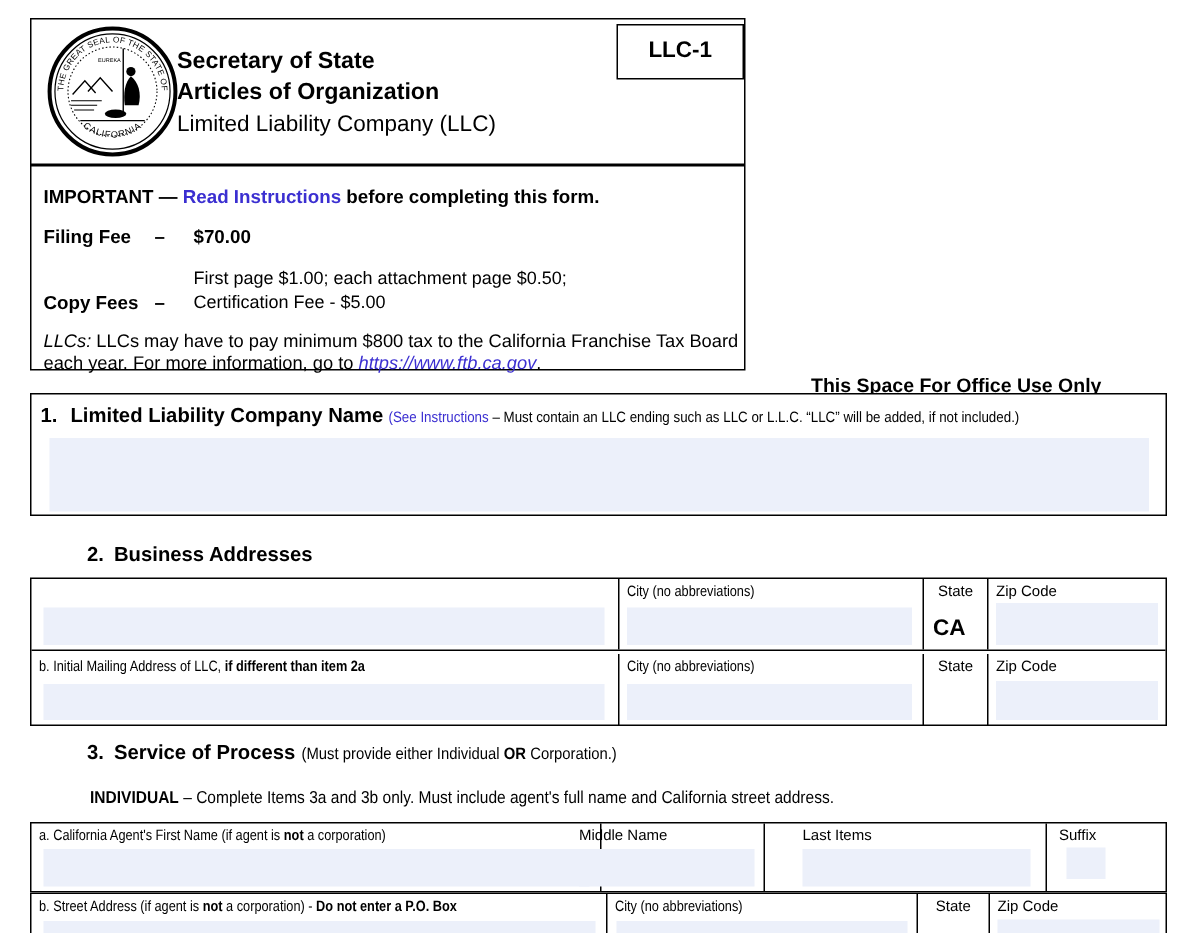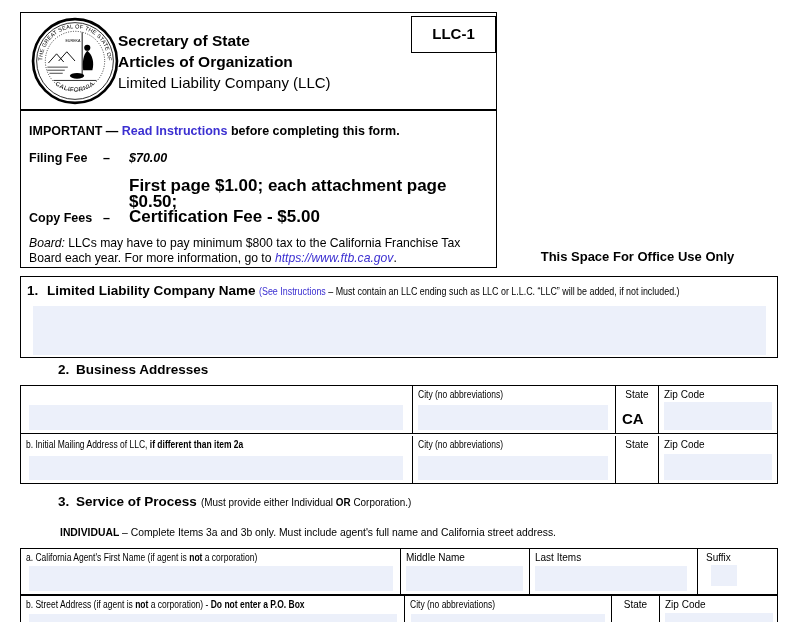--- a/index.html
+++ b/index.html
@@ -11,22 +11,22 @@
   .it{font-style:italic;}
   .link{color:var(--link,#3b2fd1);cursor:pointer;}
   .h1{font-size:15.5px;font-weight:bold;line-height:21px;}
   .h2{font-size:15px;line-height:21px;}
   .formnum{font-size:15px;font-weight:bold;line-height:34px;}
   .imp{padding:0 6px 0 8px;font-size:12.5px;}
   .imp-line{margin-top:13px;font-weight:bold;}
   .fee-row{display:flex;margin-top:13px;font-size:12.5px;align-items:flex-end;}
   .fee-label{width:74px;font-weight:bold;flex:none;}
   .fee-dash{width:26px;font-weight:bold;flex:none;}
-  .fee-val{font-weight:bold;font-style:italic;}
-  .copy-line{line-height:15.5px;font-weight:bold;font-size:17px;}
+  .fee-val{font-weight:bold;}
+  .copy-line{line-height:15.5px;font-weight:normal;font-size:12px;}
   .note{margin-top:11px;font-size:12.2px;line-height:15px;width:464px;}
   .num{display:inline-block;width:20px;font-weight:bold;}
   .sec-head{position:absolute;font-size:13.5px;margin-left:36px;}
   .cond{display:inline-block;transform:scaleX(0.85);transform-origin:0 60%;white-space:nowrap;}
   .cond88{display:inline-block;transform:scaleX(0.89);transform-origin:0 60%;white-space:nowrap;}
   .cond90{display:inline-block;transform:scaleX(0.90);transform-origin:0 60%;white-space:nowrap;}
   .hint{font-size:10px;}
   .hint3{font-size:11px;}
   .field{position:absolute;background:var(--field-bg,#ecf0fa);}
   .trow{position:absolute;left:0;width:100%;box-sizing:border-box;}
@@ -74,49 +74,49 @@
       <div class="h1">Secretary of State</div>
       <div class="h1">Articles of Organization</div>
       <div class="h2">Limited Liability Company (LLC)</div>
     </div>
   </div>
 
   <div class="box" style="left:411px;top:16px;width:85px;height:37px;text-align:center;">
     <span class="formnum">LLC-1</span>
   </div>
 
-  <div class="box imp" style="left:20px;top:110px;width:477px;height:158px;">
+  <div class="box imp" style="left:20px;top:110px;width:477px;height:137px;">
     <div class="imp-line">
       <span>IMPORTANT —</span>
       <span class="link">Read Instructions</span>
       <span>before completing this form.</span>
     </div>
     <div class="fee-row">
       <span class="fee-label">Filing Fee</span>
       <span class="fee-dash">–</span>
       <span class="fee-val">$70.00</span>
     </div>
     <div class="fee-row">
       <span class="fee-label">Copy Fees</span>
       <span class="fee-dash">–</span>
       <span>
         <div class="copy-line">First page $1.00; each attachment page $0.50;</div>
         <div class="copy-line">Certification Fee - $5.00</div>
       </span>
     </div>
     <div class="note">
-      <span class="it">Board:</span>
+      <span class="it">LLCs:</span>
       <span>LLCs may have to pay minimum $800 tax to the California Franchise Tax Board each year.  For more information, go to</span>
       <span class="it link">https://www.ftb.ca.gov</span><span>.</span>
     </div>
   </div>
 
   <div class="abs office" style="left:497px;top:249px;width:281px;text-align:center;">This Space For Office Use Only</div>
 
-  <div class="box" style="left:20px;top:276px;width:758px;height:82px;">
+  <div class="box" style="left:20px;top:262px;width:758px;height:82px;">
     <div class="abs" style="left:6px;top:6px;font-size:13.5px;">
       <span class="num">1.</span><span class="bold">Limited Liability Company Name</span>
       <span class="cond88 hint">
         <span class="link">(See Instructions</span>
         <span>– Must contain an LLC ending such as LLC or L.L.C.  “LLC” will be added, if not included.)</span>
       </span>
     </div>
     <div class="field" style="left:12px;top:29px;width:733px;height:49px;"></div>
   </div>
 
@@ -177,21 +177,21 @@
       <span>Complete Items 3a and 3b only.  Must include agent's full name and California street address.</span>
     </span>
   </div>
 
   <div class="box" style="left:20px;top:548px;width:758px;height:47px;">
     <div class="trow" style="top:0;height:100%;">
       <div class="cell" style="left:0;width:380px;">
         <div class="clabel"><span class="cond"><span>a. California Agent's First Name (if agent is</span> <span class="bold">not</span> <span>a corporation)</span></span></div>
         <div class="field" style="left:8px;top:17px;width:364px;height:25px;"></div>
       </div>
-      <div class="cell" style="left:380px;width:129px;">
+      <div class="cell" style="left:360px;width:129px;">
         <div class="clabel">Middle Name</div>
         <div class="field" style="left:5px;top:17px;width:117px;height:25px;"></div>
       </div>
       <div class="cell" style="left:509px;width:168px;">
         <div class="clabel">Last Items</div>
         <div class="field" style="left:5px;top:17px;width:152px;height:25px;"></div>
       </div>
       <div class="cell nob" style="left:677px;width:78px;">
         <div class="clabel" style="padding-left:8px;">Suffix</div>
         <div class="field" style="left:13px;top:16px;width:26px;height:21px;"></div>

